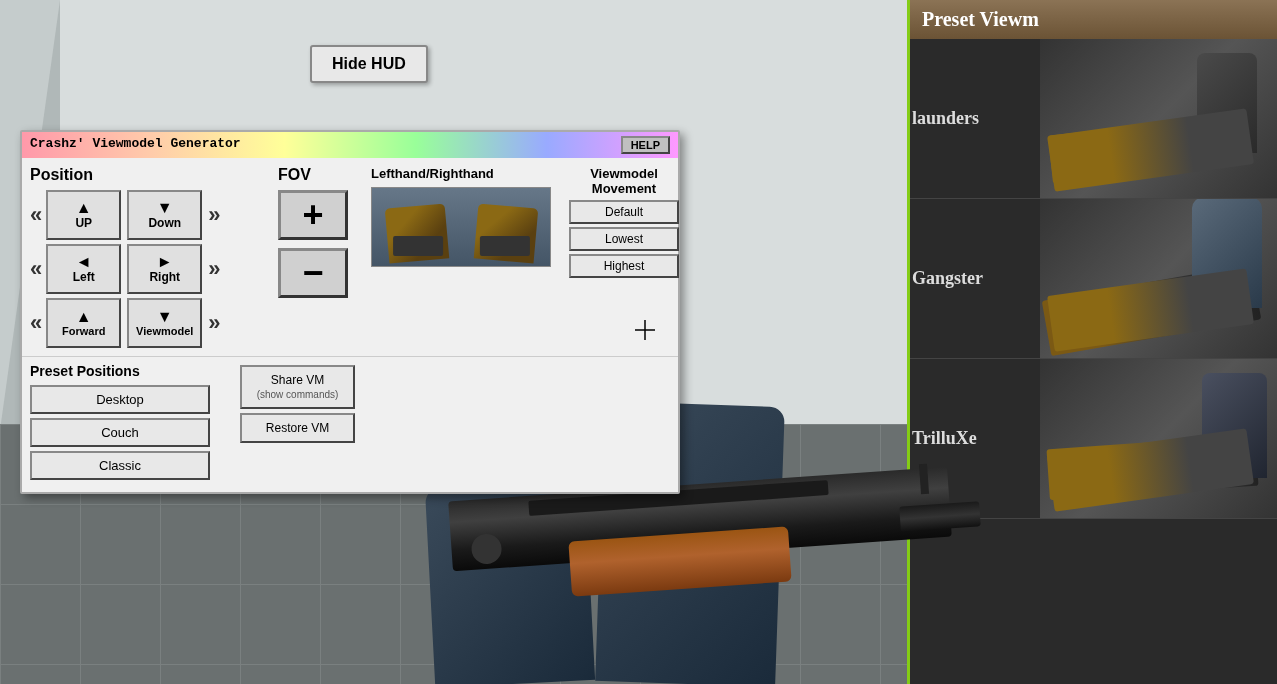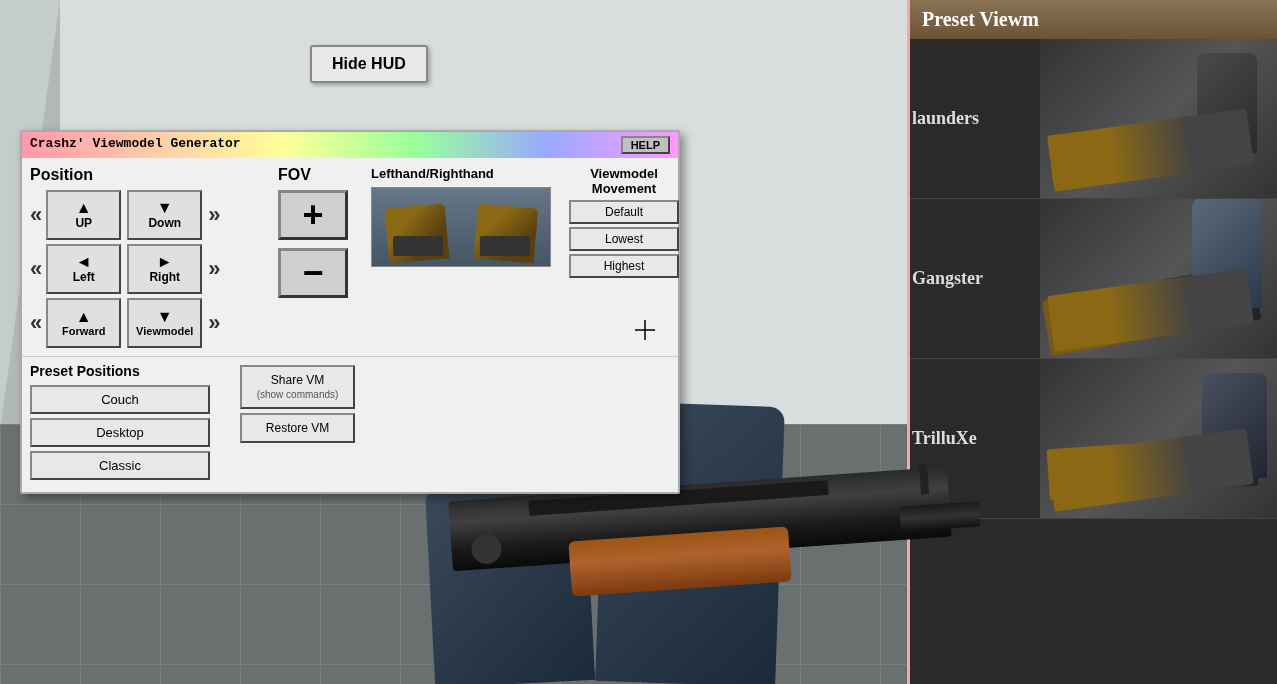--- a/index.html
+++ b/index.html
@@ -46,21 +46,21 @@
     }
 
     
     .right-panel {
       position: absolute;
       top: 0;
       right: 0;
       width: 370px;
       height: 684px;
       background: #2a2a2a;
-      border-left: 3px solid #fca5a5;
+      border-left: 3px solid #84cc16;
       overflow: hidden;
     }
 
     .preset-viewm-header {
       background: linear-gradient(180deg, #8B7355 0%, #6B5335 100%);
       padding: 8px 12px;
       font-size: 20px;
       font-weight: bold;
       color: #fff;
       font-family: 'Georgia', serif;
@@ -504,22 +504,22 @@
       <button class="vm-btn">Lowest</button>
       <button class="vm-btn">Highest</button>
     </div>
 
   </div>
 
   <div class="panel-bottom">
 
     <div class="section-preset-pos">
       <div class="section-title" style="font-size:14px;">Preset Positions</div>
+      <button class="preset-btn">Desktop</button>
       <button class="preset-btn">Couch</button>
-      <button class="preset-btn">Desktop</button>
       <button class="preset-btn">Classic</button>
     </div>
 
     <div class="section-share-restore">
       <button class="share-btn">
         <span>Share VM</span><br>
         <span class="share-btn-sub">(show commands)</span>
       </button>
       <button class="share-btn">Restore VM</button>
     </div>

